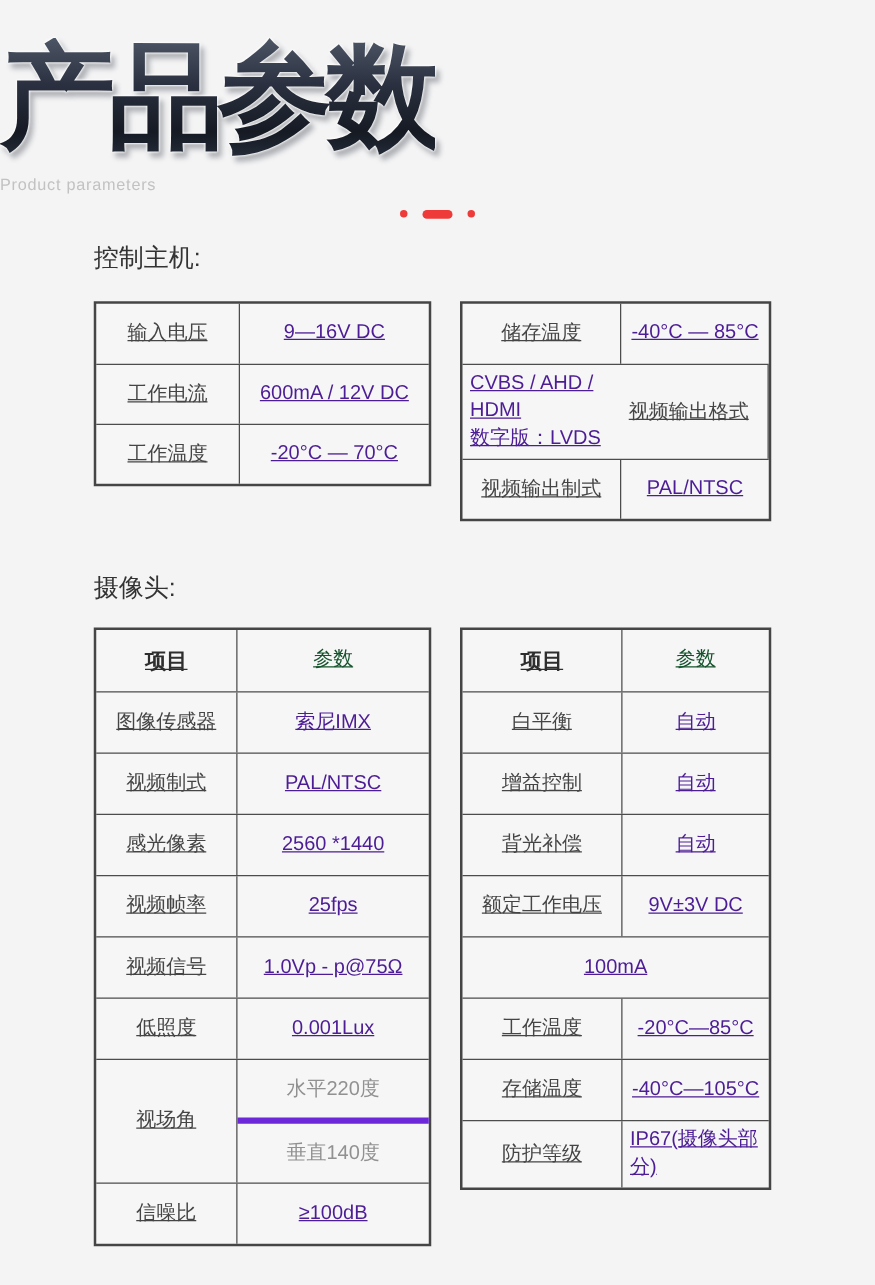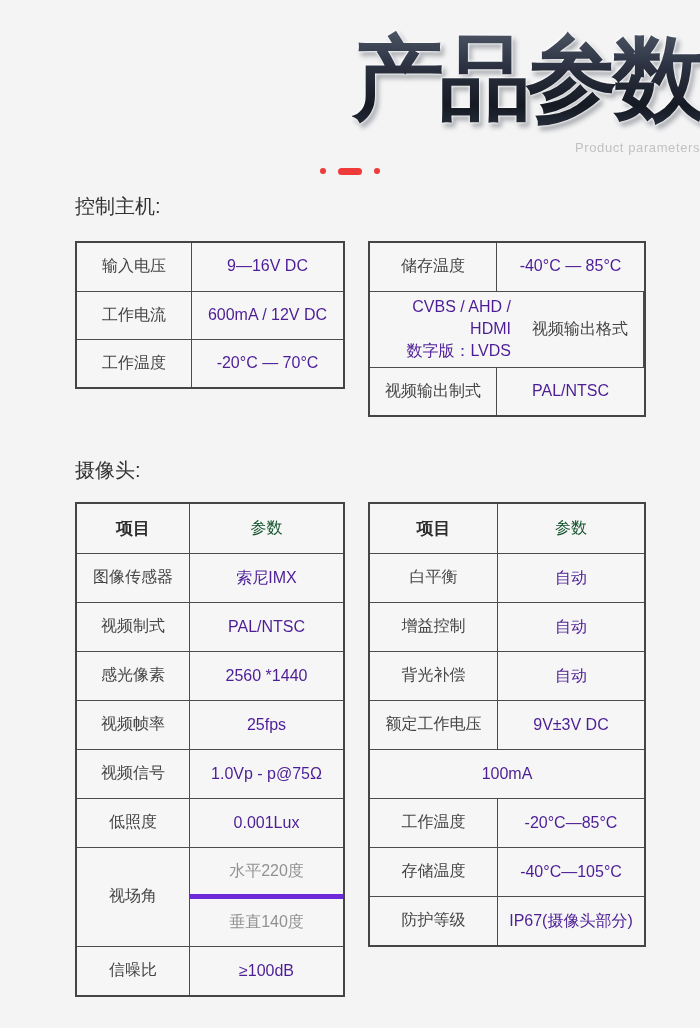--- a/index.html
+++ b/index.html
@@ -5,21 +5,21 @@
   * { box-sizing: border-box; margin: 0; padding: 0; }
   html, body {
     width: 700px; height: 1028px;
     background: #f4f4f5;
     font-family: "Liberation Sans", "DejaVu Sans", sans-serif;
     overflow: hidden;
   }
   .page { width: 700px; height: 1028px; position: relative; }
 
   
-  header { text-align: right; padding-top: 30px; }
+  header { text-align: left; padding-top: 30px; }
   .title {
     display: inline-block;
     font-size: 92px;
     font-weight: bold;
     line-height: 1.05;
     letter-spacing: -5px;
     color: #1b212c;
     text-shadow: 0 0 2px rgba(255,255,255,0.9), 3px 4px 3px rgba(80,85,95,0.35);
   }
   @supports ((-webkit-background-clip: text) or (background-clip: text)) {
@@ -59,31 +59,32 @@
   .section-host  .section-label { margin-top: 18px; }
   .section-camera .section-label { margin-top: 40px; }
 
   .tables { display: flex; gap: 23px; align-items: flex-start; }
   .section-host   .tables { margin-top: 21px; }
   .section-camera .tables { margin-top: 18px; }
 
   
   .spec-table { border: 2px solid #454545; background: #f6f6f7; }
   .t-left  { width: 270px; }
-  .t-right { width: 278px; }
+  .t-right { width: 249px; }
 
   .row { display: flex; }
   .row + .row { border-top: 1px solid #4c4c4c; }
 
   .cell {
     display: flex;
     align-items: center;
     justify-content: center;
-    text-align: right;
+    text-align: left;
     padding: 4px 6px;
+    text-decoration: underline;
   }
   .cell.label {
     border-right: 1px solid #4c4c4c;
     font-size: 16px;
     color: #454545;
   }
   .cell.value {
     flex: 1;
     font-size: 16px;
     color: #4c1d95;

